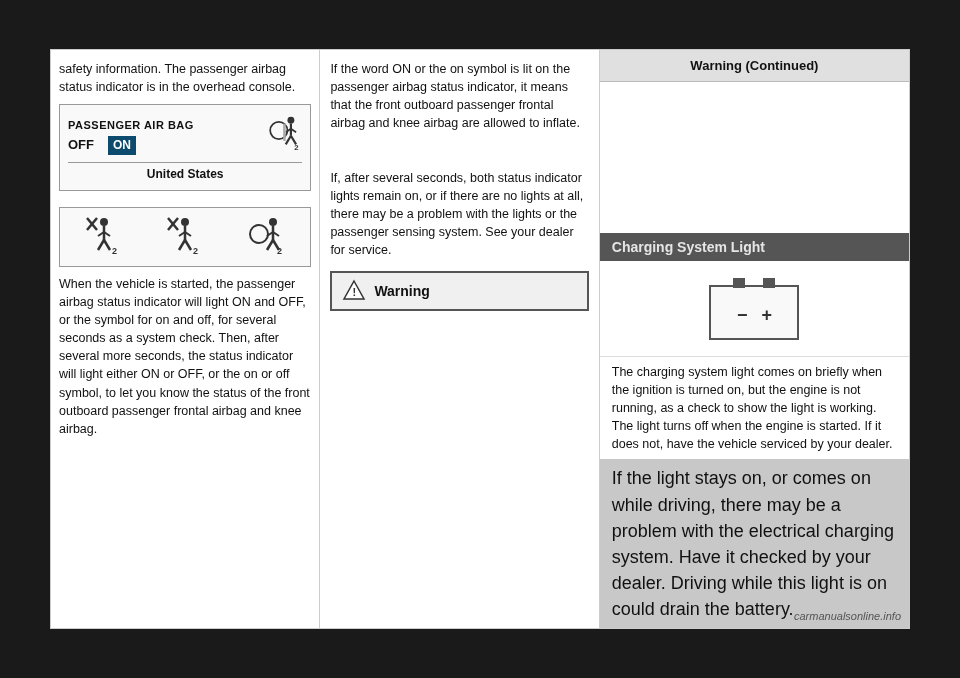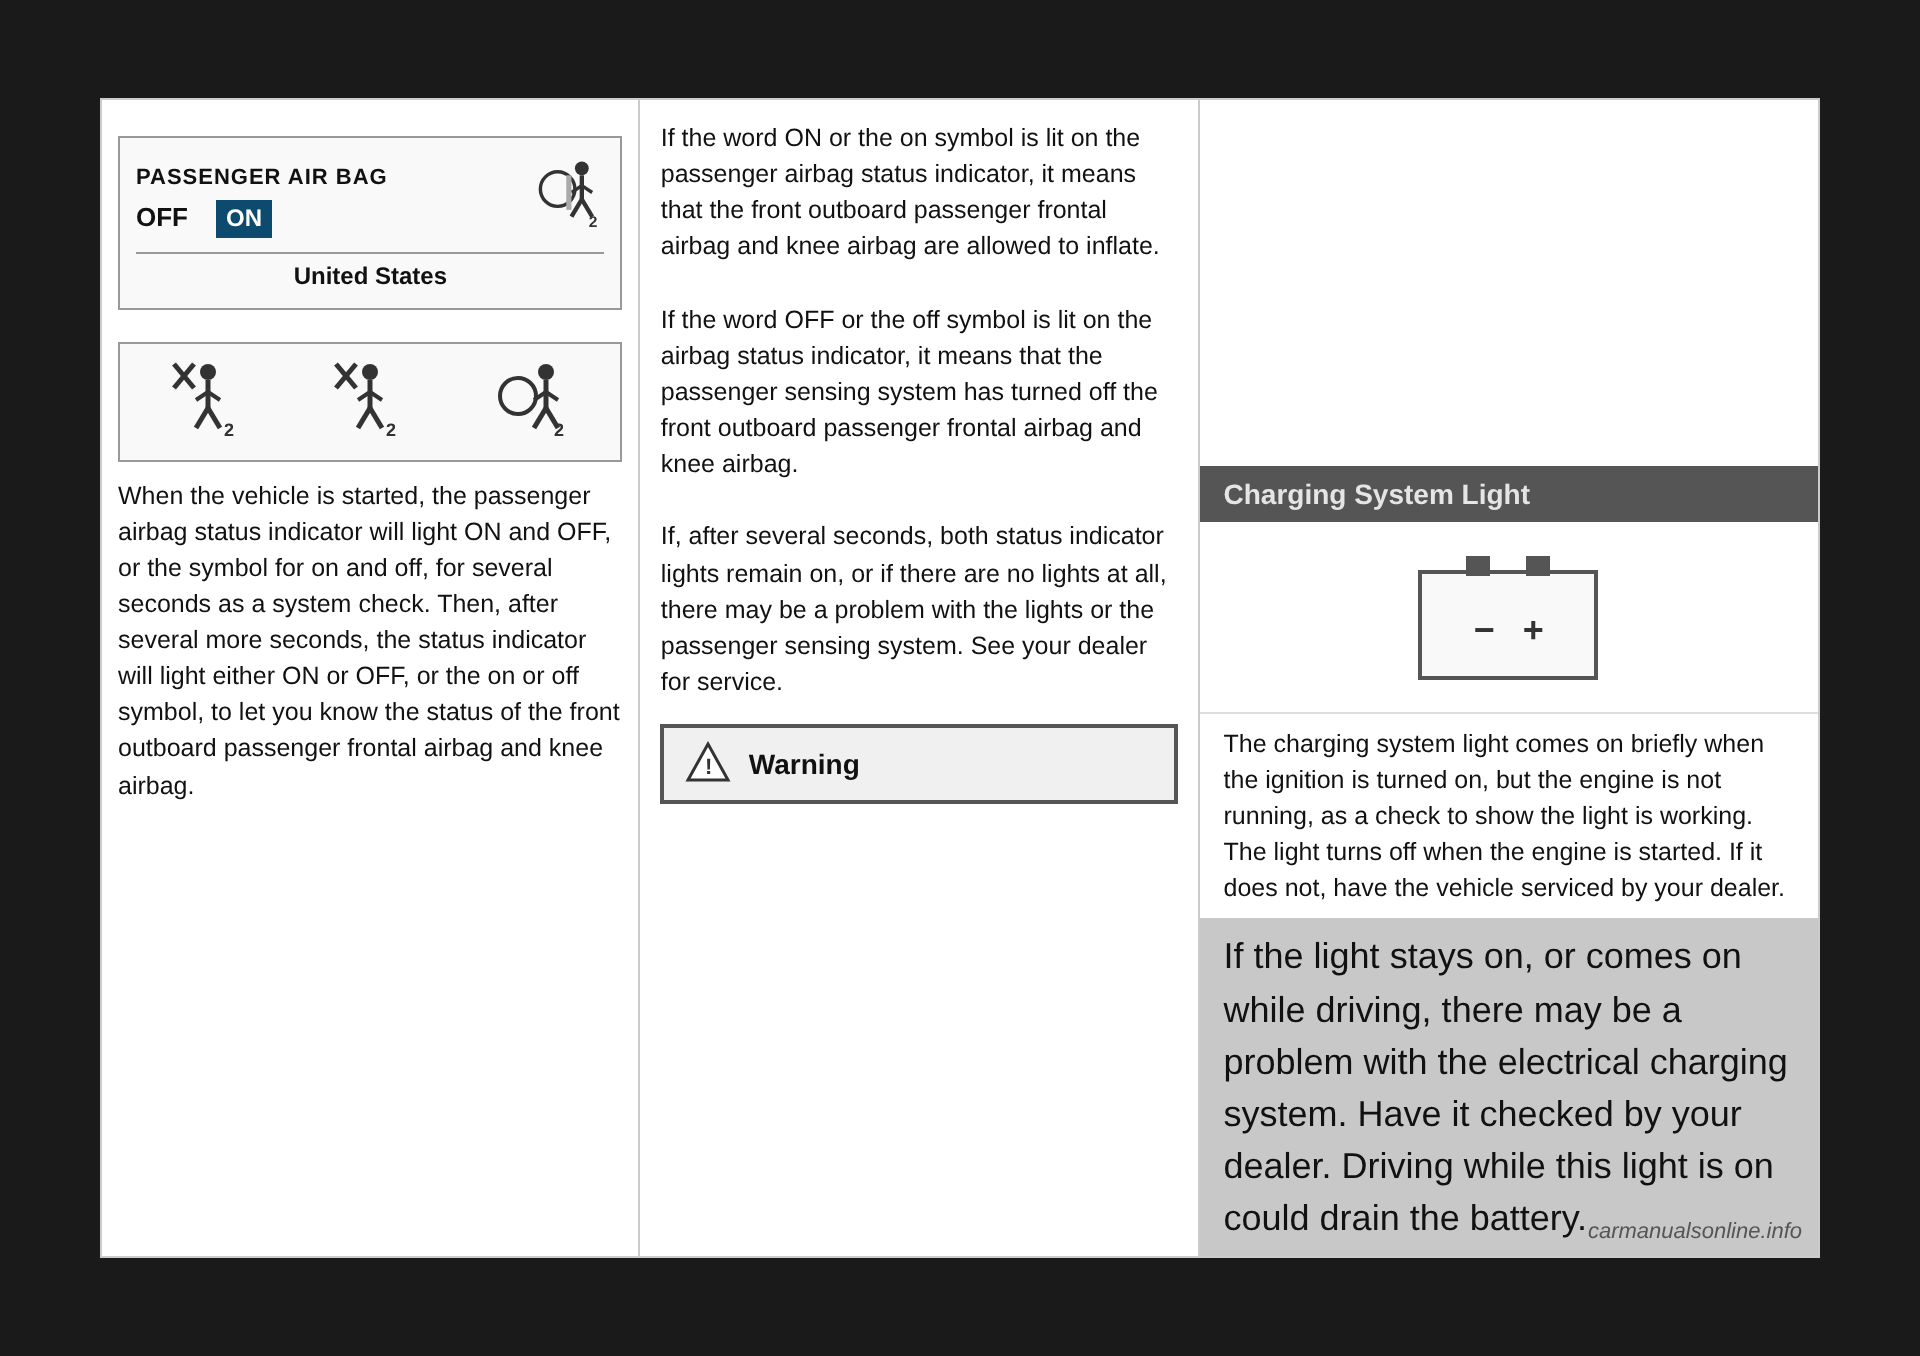--- a/index.html
+++ b/index.html
@@ -208,20 +208,21 @@
       color: #555;
       font-style: italic;
     }
   </style>
 </head>
 <body>
 
 <div class="page-wrapper">
 
   <div class="col col-left">
+    <p>safety information. The passenger airbag status indicator is in the overhead console.</p>
 
     <div class="airbag-box">
       <div class="airbag-status-row">
         <div>
           <div class="airbag-box-title">PASSENGER AIR BAG</div>
           <div class="off-on-row">
             <span style="font-weight:bold;font-size:13px;">OFF</span>
             <span class="on-highlight">ON</span>
           </div>
         </div>
@@ -292,34 +293,34 @@
         </div>
       </div>
     </div>
 
     <p>When the vehicle is started, the passenger airbag status indicator will light ON and OFF, or the symbol for on and off, for several seconds as a system check. Then, after several more seconds, the status indicator will light either ON or OFF, or the on or off symbol, to let you know the status of the front outboard passenger frontal airbag and knee airbag.</p>
   </div>
 
   <div class="col col-mid">
     <p>If the word ON or the on symbol is lit on the passenger airbag status indicator, it means that the front outboard passenger frontal airbag and knee airbag are allowed to inflate.</p>
     <br>
-    <p>If the word OFF or the off symbol is lit on the airbag status indicator, it means that the passenger sensing system has turned off the front outboard passenger frontal airbag and knee airbag.</p>
     <br>
     <p>If, after several seconds, both status indicator lights remain on, or if there are no lights at all, there may be a problem with the lights or the passenger sensing system. See your dealer for service.</p>
 
     <div class="warning-box">
       <svg class="warning-triangle" viewBox="0 0 24 24" xmlns="http://www.w3.org/2000/svg">
         <polygon points="12,2 22,20 2,20" fill="#fff" stroke="#333" stroke-width="1.5"></polygon>
         <text x="10.5" y="17" font-size="11" font-weight="bold" fill="#333">!</text>
       </svg>
       <span>Warning</span>
     </div>
   </div>
 
   <div class="col-right">
+    <div class="right-header">Warning  (Continued)</div>
 
     <div style="padding: 8px 12px; flex:1;">
       
     </div>
 
     <div class="right-section-title">Charging System Light</div>
 
     <div style="display:flex;justify-content:center;padding:14px 12px 6px 12px;">
       <div class="battery-box">
         <div class="battery-terminals">

